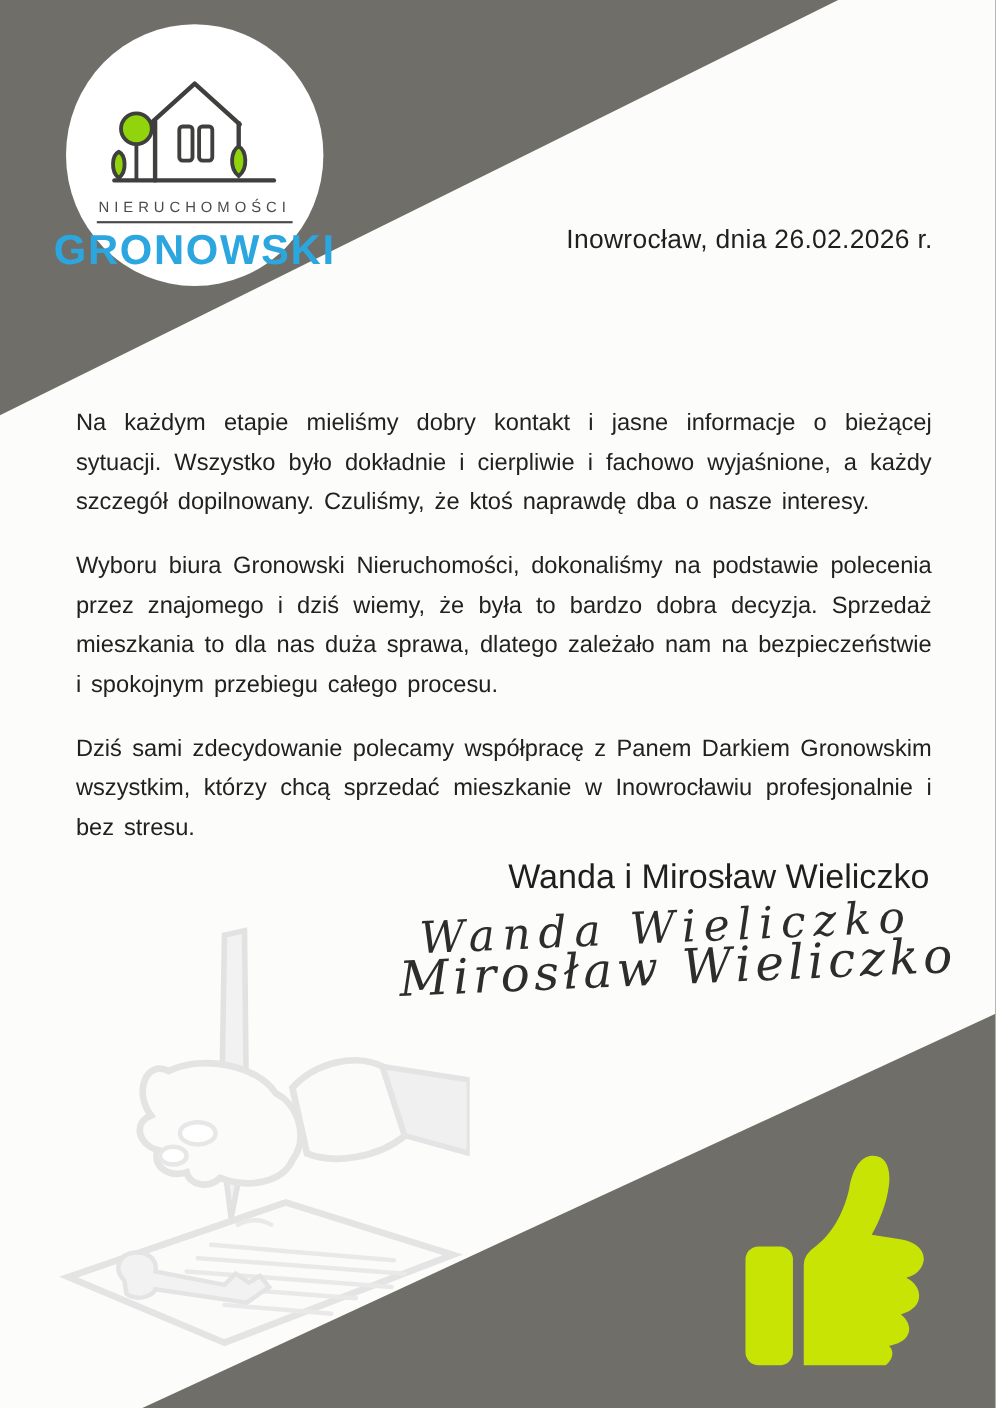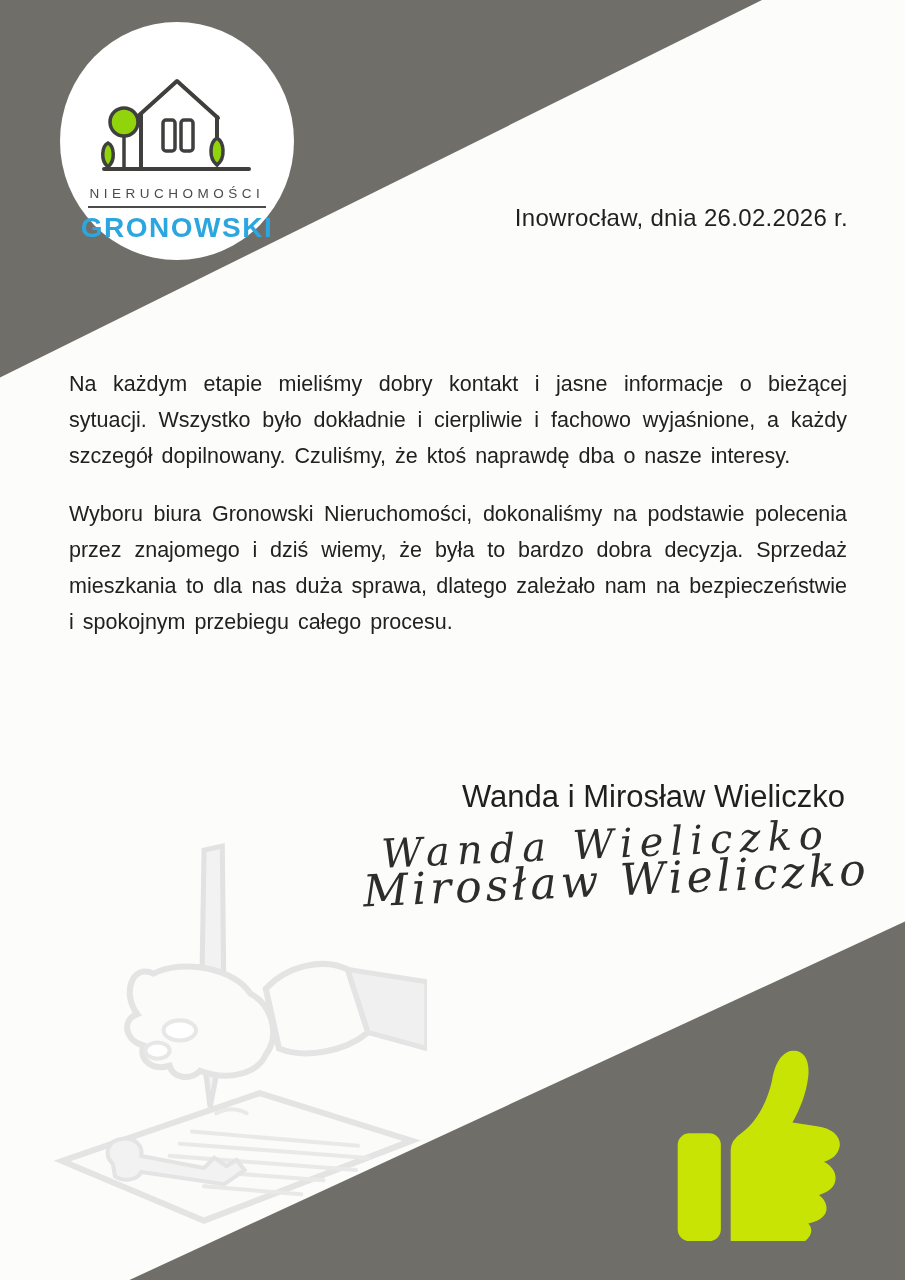--- a/index.html
+++ b/index.html
@@ -38,21 +38,21 @@
     margin-top:6px;
     font-size:13.5px;
     letter-spacing:4.5px;
     color:#4b4b49;
     padding:0 2px 5px 2px;
     border-bottom:2px solid #4b4b49;
     white-space:nowrap;
   }
   .brand-name{
     margin-top:4px;
-    font-size:28px;
+    font-size:38px;
     font-weight:bold;
     letter-spacing:1.5px;
     white-space:nowrap;
   }
 
   
   .date-line{
     position:absolute; z-index:3;
     top:204px; right:57px;
     font-size:24px;
@@ -161,20 +161,21 @@
   </svg>
   <div class="brand-top">NIERUCHOMOŚCI</div>
   <div class="brand-name" style="color: rgb(44, 166, 223);">GRONOWSKI</div>
 </div>
 
 <div class="date-line">Inowrocław, dnia 26.02.2026 r.</div>
 
 <div class="body-text">
   <p>Na każdym etapie mieliśmy dobry kontakt i jasne informacje o bieżącej sytuacji. Wszystko było dokładnie i cierpliwie i fachowo wyjaśnione, a każdy szczegół dopilnowany. Czuliśmy, że ktoś naprawdę dba o nasze interesy.</p>
   <p>Wyboru biura Gronowski Nieruchomości, dokonaliśmy na podstawie polecenia przez znajomego i dziś wiemy, że była to bardzo dobra decyzja. Sprzedaż mieszkania to dla nas duża sprawa, dlatego zależało nam na bezpieczeństwie i spokojnym przebiegu całego procesu.</p>
+  <p>Dziś sami zdecydowanie polecamy współpracę z Panem Darkiem Gronowskim wszystkim, którzy chcą sprzedać mieszkanie w Inowrocławiu profesjonalnie i bez stresu.</p>
 </div>
 
 <div class="signature-printed">Wanda i Mirosław Wieliczko</div>
 
 <div class="signature-script">
   <div class="sig-line-1">Wanda Wieliczko</div>
   <div class="sig-line-2">Mirosław Wieliczko</div>
 </div>
 
 <svg class="thumb-badge" viewBox="0 0 200 210" fill="none">

